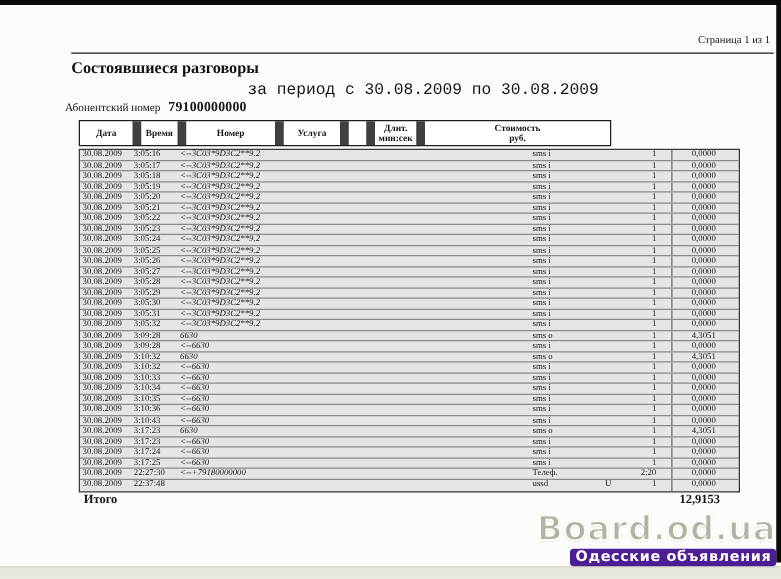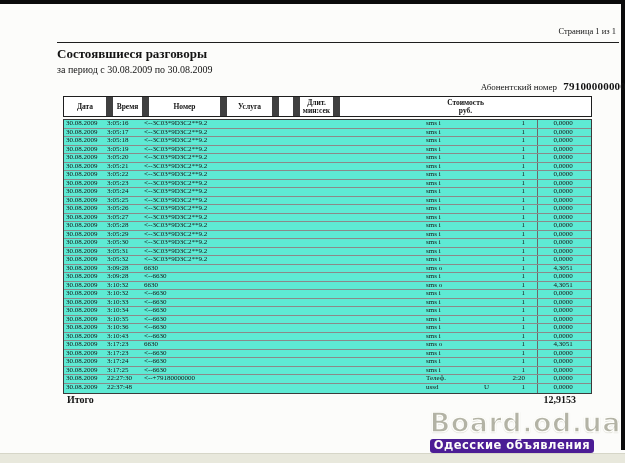--- a/index.html
+++ b/index.html
@@ -9,54 +9,54 @@
     font-family:"Liberation Serif", serif;
   }
   .edge-top{position:absolute;top:0;left:0;width:625px;height:4px;background:#0b0b0b;}
   .edge-right{position:absolute;top:0;right:0;width:4px;height:450px;background:#0b0b0b;}
   .edge-bottom{position:absolute;bottom:0;left:0;width:625px;height:9px;background:#e8e8dc;border-top:1px solid #d6d6c8;}
 
   .page-indicator{position:absolute;top:26px;right:9px;font-size:8.5px;}
   .header-rule{position:absolute;top:42px;left:57px;width:562px;border-top:1.6px solid #1e1e1e;height:0;}
 
   .doc-title{position:absolute;top:46px;left:57px;width:563px;font-weight:bold;font-size:13px;}
-  .doc-subtitle{position:absolute;top:64px;left:57px;width:563px;font-size:10px;}
-
-  .account-line{position:absolute;top:80px;left:74px;width:552px;display:flex;justify-content:flex-end;align-items:baseline;font-size:9px;}
+  .doc-subtitle{position:absolute;top:64px;left:57px;width:563px;text-align:center;font-size:13px;font-family:Liberation Mono, monospace;}
+
+  .account-line{position:absolute;top:80px;left:52px;width:552px;display:flex;justify-content:flex-start;align-items:baseline;font-size:9px;}
   .account-line b{font-size:11px;letter-spacing:.2px;}
   .lbl{margin-right:4px;}
 
-  .head-table{position:absolute;top:96px;left:63px;width:529px;height:21px;border:1.5px solid #1e1e1e;
+  .head-table{position:absolute;top:96px;left:63px;width:426px;height:21px;border:1.5px solid #1e1e1e;
     display:flex;box-sizing:border-box;font-weight:bold;font-size:7.5px;line-height:8px;text-align:center;background:#fff;}
   .head-table .hc{box-sizing:border-box;border-left:7px solid #404040;display:flex;flex-direction:column;justify-content:center;}
   .head-table .hc:first-child{border-left:none;}
 
   .c-date{width:42px;}  .c-time{width:36px;}  .c-num{width:78px;}
   .c-zps{width:100px;}  .c-zvtk{width:104px;} .c-svc{width:52px;}
   .c-flag{width:21px;}  .c-dur{width:40px;}   .c-cost{flex:1;}
 
-  .data-table{position:absolute;top:119px;left:63px;width:529px;border:1px solid #3a3a3a;box-sizing:border-box;background:#5eead4;}
+  .data-table{position:absolute;top:119px;left:63px;width:529px;border:1px solid #3a3a3a;box-sizing:border-box;background:#e5e5e5;}
   .row{display:flex;height:8.53px;box-sizing:border-box;border-bottom:1px solid #8a8a8a;
     font-size:7px;line-height:7.4px;white-space:nowrap;}
   .row:last-child{border-bottom:none;}
   .row .cell{box-sizing:border-box;overflow:hidden;}
   .row .c-date{padding-left:2px;}
   .row .c-time{padding-left:1px;}
-  .row .c-num{padding-left:2px;}
+  .row .c-num{padding-left:2px;font-style:italic;}
   .row .c-svc{padding-left:2px;}
   .row .c-flag{text-align:center;}
   .row .c-dur{text-align:right;padding-right:12px;}
   .row .c-cost{text-align:center;padding-right:3px;border-left:1px solid #6a6a6a;}
 
   .total-row{position:absolute;top:394px;left:63px;width:529px;display:flex;justify-content:space-between;
     font-weight:bold;font-size:10px;}
   .total-row .t-label{padding-left:4px;}
   .total-row .t-value{padding-right:16px;}
 
-  .wm{position:absolute;right:4px;bottom:10px;text-align:left;line-height:1;}
+  .wm{position:absolute;right:4px;bottom:10px;text-align:right;line-height:1;}
   .wm-brand{
     font-family:"DejaVu Sans", sans-serif;font-weight:bold;font-size:27px;letter-spacing:.5px;
     color:#b3b3a5;-webkit-text-stroke:1.5px #fdfdfa;
     text-shadow:0 0 1px #9c9c8e, 0 1px 1px #c8c8ba;
   }
   .wm-tag{
     display:inline-block;margin-top:1px;font-family:"DejaVu Sans", sans-serif;font-weight:bold;font-size:11.5px;
     color:#fdfdfa;background:#4c1d95;padding:1px 4px 2px 4px;border-radius:3px;letter-spacing:.5px;
   }
 </style>

